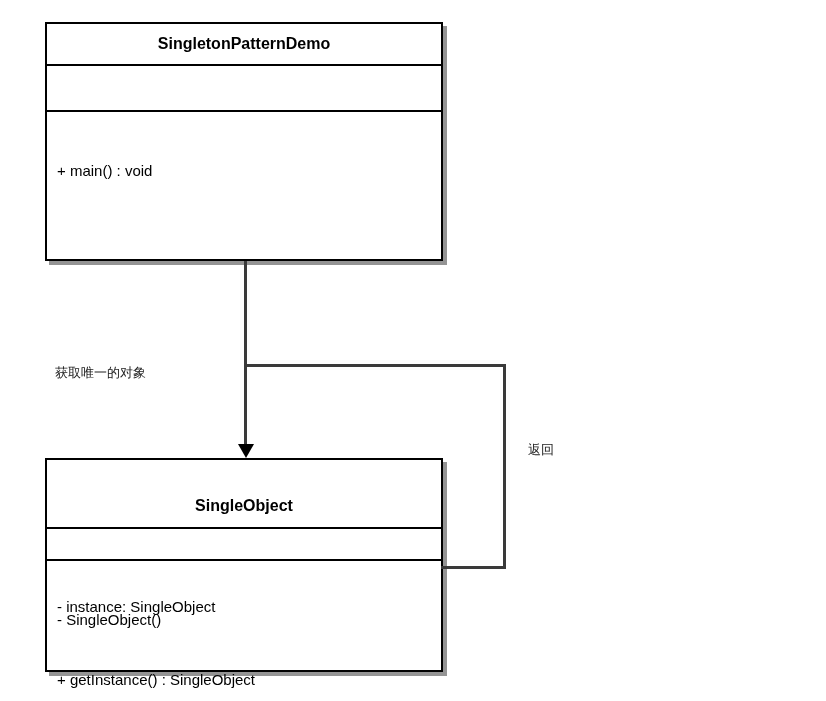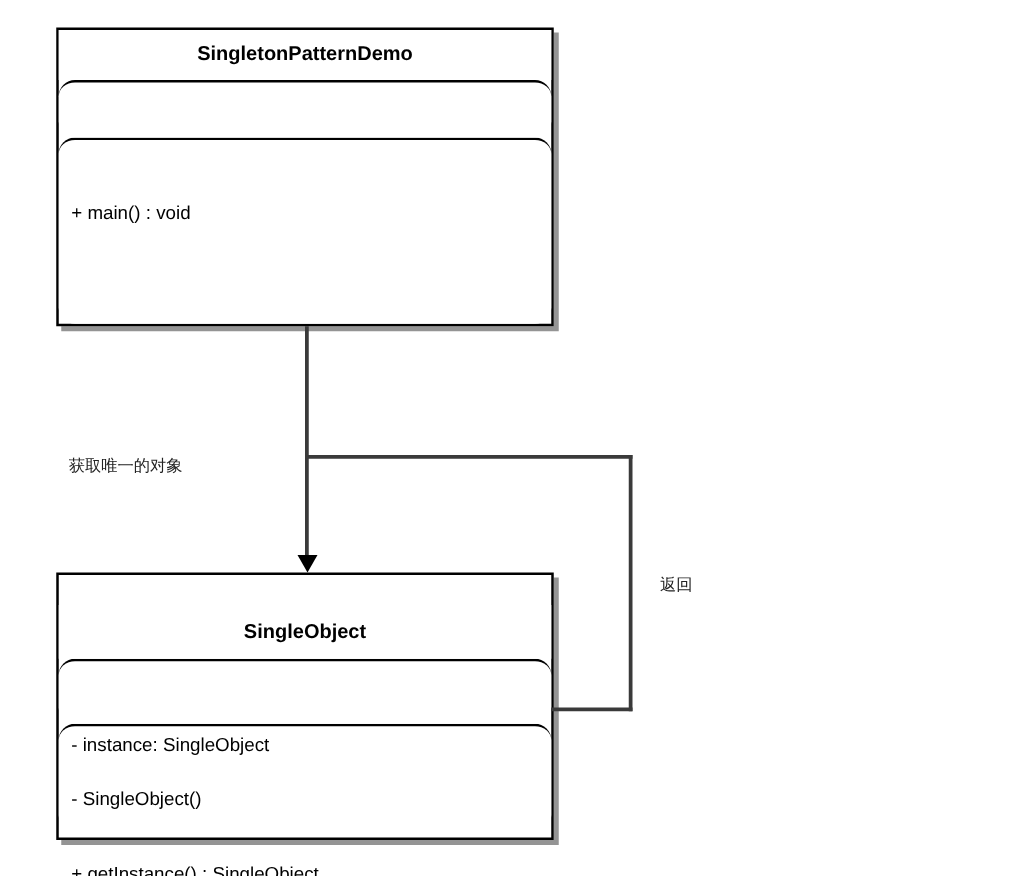--- a/index.html
+++ b/index.html
@@ -23,21 +23,20 @@
     border: 2px solid #000000;
     box-sizing: border-box;
     box-shadow: 4px 4px 0 0 rgba(0,0,0,0.42);
   }
   .uml-compartment {
     box-sizing: border-box;
     background: #ffffff;
   }
   .uml-compartment + .uml-compartment {
     border-top: 2px solid #000000;
-    border-radius: 13px;
   }
   .uml-title {
     text-align: center;
     font-weight: bold;
     font-size: 16px;
     color: #000000;
     line-height: 1;
     display: flex;
     align-items: center;
     justify-content: center;
@@ -91,32 +90,32 @@
     <div class="uml-compartment" style="height:46px;"></div>
     <div class="uml-compartment uml-members" style="height:149px;">
       <div class="member-line">+ main() : void</div>
     </div>
   </div>
 
   <div class="uml-class" style="left:45px; top:458px; width:398px; height:214px;">
     <div class="uml-compartment uml-title" style="height:43px;margin-top:24px;">
       <span>SingleObject</span>
     </div>
-    <div class="uml-compartment uml-members" style="height:52px; padding-top:18px;">
+    <div class="uml-compartment uml-members" style="height:32px; padding-top:28px;">
       <div class="member-line">- instance: SingleObject</div>
     </div>
     <div class="uml-compartment uml-members" style="height:86px;">
       <div class="member-line">- SingleObject()</div>
       <div class="member-line">+ getInstance() : SingleObject</div>
       
     </div>
   </div>
 
   <div class="edge-v" style="left:244px; top:261px; height:185px;"></div>
   <div class="arrow-head" style="left:238px; top:444px;"></div>
   <div class="edge-label" style="left:55px; top:366px;">获取唯一的对象</div>
 
   <div class="edge-h" style="left:244px; top:364px; width:262px;"></div>
   <div class="edge-v" style="left:503px; top:364px; height:205px;"></div>
   <div class="edge-h" style="left:441px; top:566px; width:65px;"></div>
-  <div class="edge-label" style="left:528px; top:461px;">返回</div>
+  <div class="edge-label" style="left:528px; top:443px;">返回</div>
 
 </div>
 
 </body></html>

